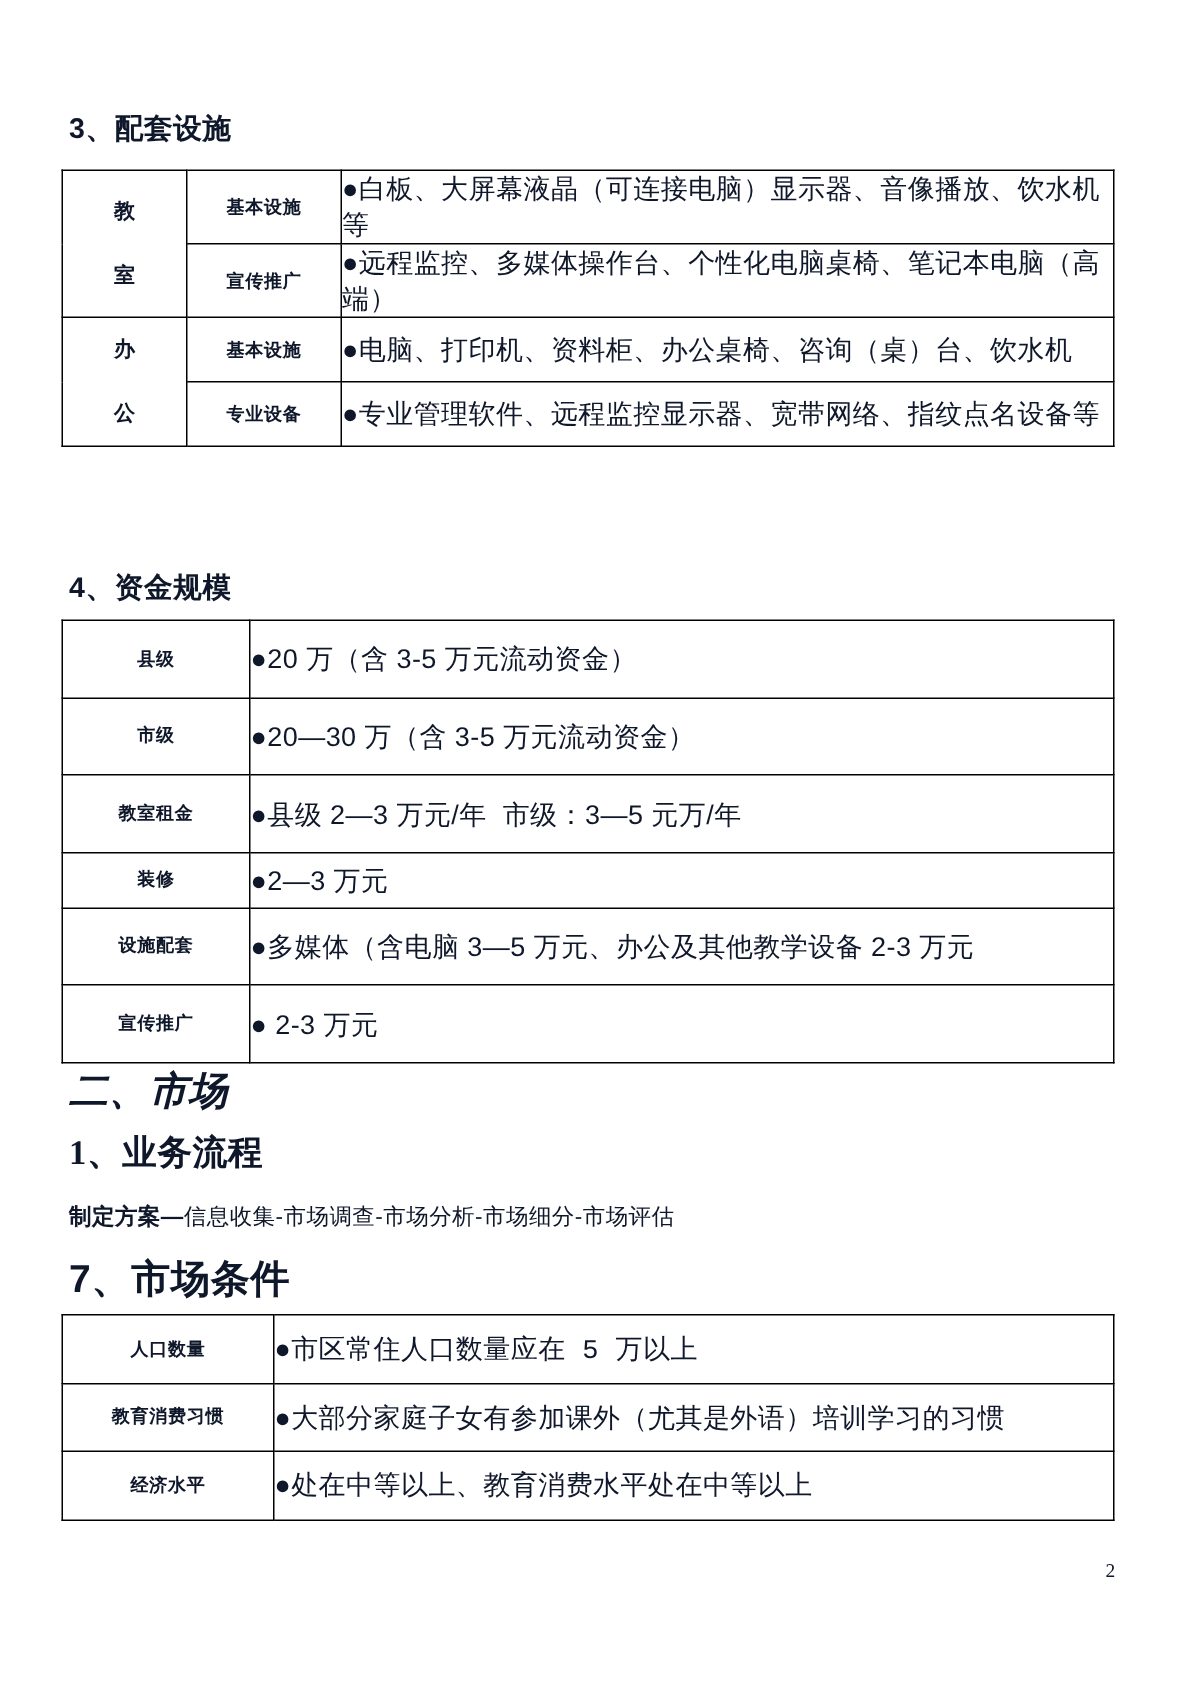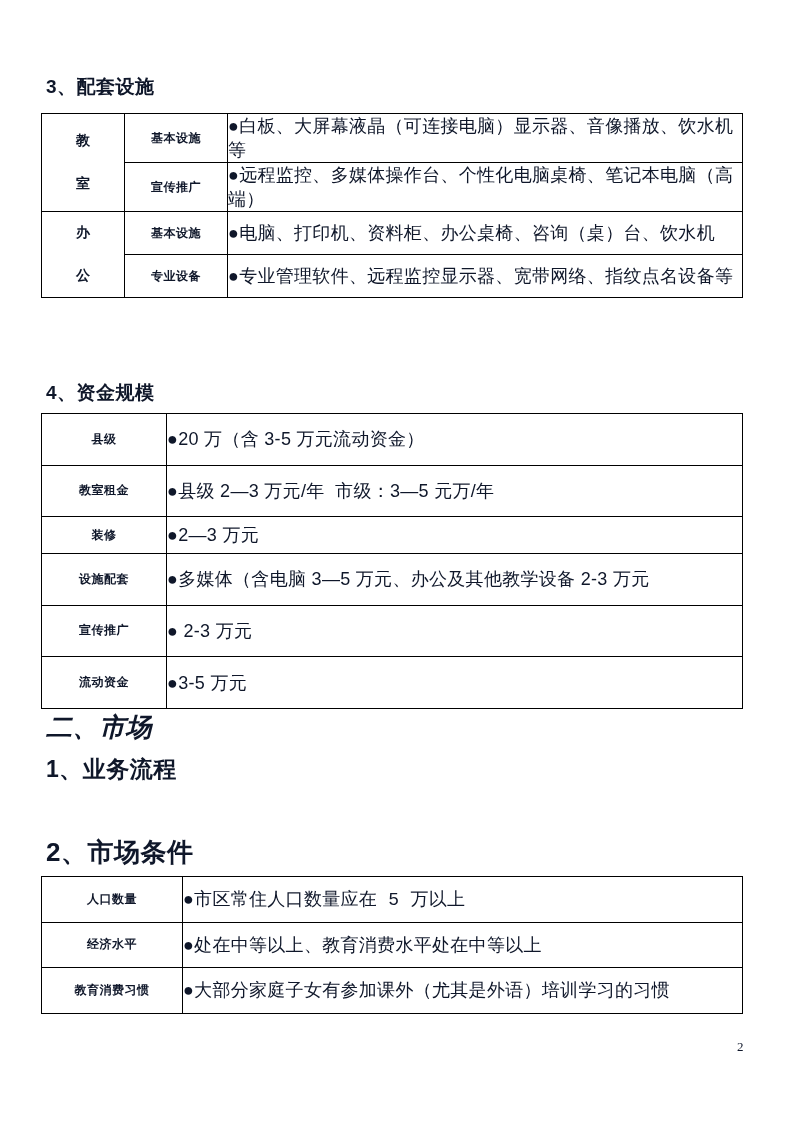--- a/index.html
+++ b/index.html
@@ -108,65 +108,68 @@
     <colgroup>
         <col style="width:125px">
         <col>
       </colgroup>
     <tbody>
       <tr style="height:42.3px">
         <td class="label-cell">县级</td>
         <td class="content-cell">●20 万（含 3-5 万元流动资金）</td>
       </tr>
       <tr style="height:42.3px">
+        <td class="label-cell">市级</td>
+        <td class="content-cell">●20—30 万（含 3-5 万元流动资金）</td>
+      </tr>
+      <tr style="height:42.3px">
         <td class="label-cell">教室租金</td>
         <td class="content-cell">●县级 2—3 万元/年  市级：3—5 元万/年</td>
       </tr>
       <tr style="height:30px">
         <td class="label-cell">装修</td>
         <td class="content-cell">●2—3 万元</td>
       </tr>
       <tr style="height:42.3px">
         <td class="label-cell">设施配套</td>
         <td class="content-cell">●多媒体（含电脑 3—5 万元、办公及其他教学设备 2-3 万元</td>
       </tr>
       <tr style="height:42.3px">
         <td class="label-cell">宣传推广</td>
         <td class="content-cell">● 2-3 万元</td>
       </tr>
-      <tr style="height:42.3px">
-        <td class="label-cell">流动资金</td>
-        <td class="content-cell">●3-5 万元</td>
-      </tr>
     </tbody>
   </table>
 
   <div class="abs heading h-big" style="left:46px; top:714px;font-style:italic;">二、市场</div>
 
-  <div class="abs heading h-mid" style="left:46px; top:757px;">1、业务流程</div>
+  <div class="abs heading h-mid" style="left:46px; top:757px;font-family:Liberation Serif, serif;">1、业务流程</div>
 
+  <div class="abs flow-line" style="left:46px; top:802px;">
+    <span class="bold">制定方案—</span><span>信息收集-市场调查-市场分析-市场细分-市场评估</span>
+  </div>
 
-  <div class="abs heading h-big" style="left:46px; top:839px;">2、市场条件</div>
+  <div class="abs heading h-big" style="left:46px; top:839px;">7、市场条件</div>
 
   <table class="doc abs" style="left:41px; top:876px; height:137px;font-family:Liberation Mono, monospace;">
     <colgroup>
         <col style="width:141px">
         <col>
       </colgroup>
     <tbody>
       <tr style="height:45.6px">
         <td class="label-cell">人口数量</td>
         <td class="content-cell">●市区常住人口数量应在 5 万以上</td>
       </tr>
       <tr style="height:45.6px">
+        <td class="label-cell">教育消费习惯</td>
+        <td class="content-cell">●大部分家庭子女有参加课外（尤其是外语）培训学习的习惯</td>
+      </tr>
+      <tr style="height:45.6px">
         <td class="label-cell">经济水平</td>
         <td class="content-cell">●处在中等以上、教育消费水平处在中等以上</td>
-      </tr>
-      <tr style="height:45.6px">
-        <td class="label-cell">教育消费习惯</td>
-        <td class="content-cell">●大部分家庭子女有参加课外（尤其是外语）培训学习的习惯</td>
       </tr>
     </tbody>
   </table>
 
   <div class="abs page-number" style="left:737px; top:1039px;">2</div>
 
 </div>
 
 </body></html>

